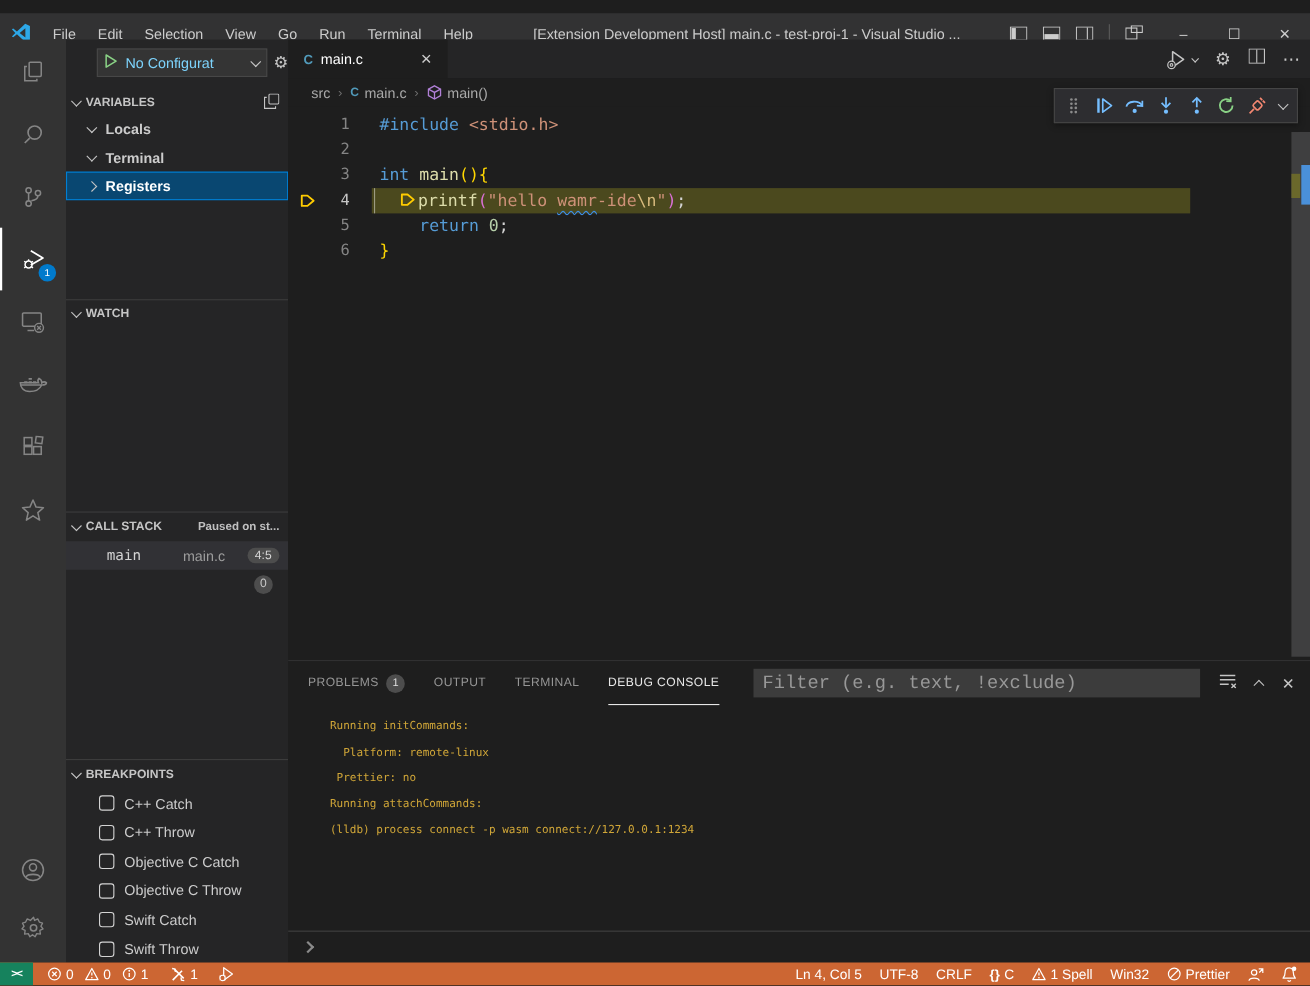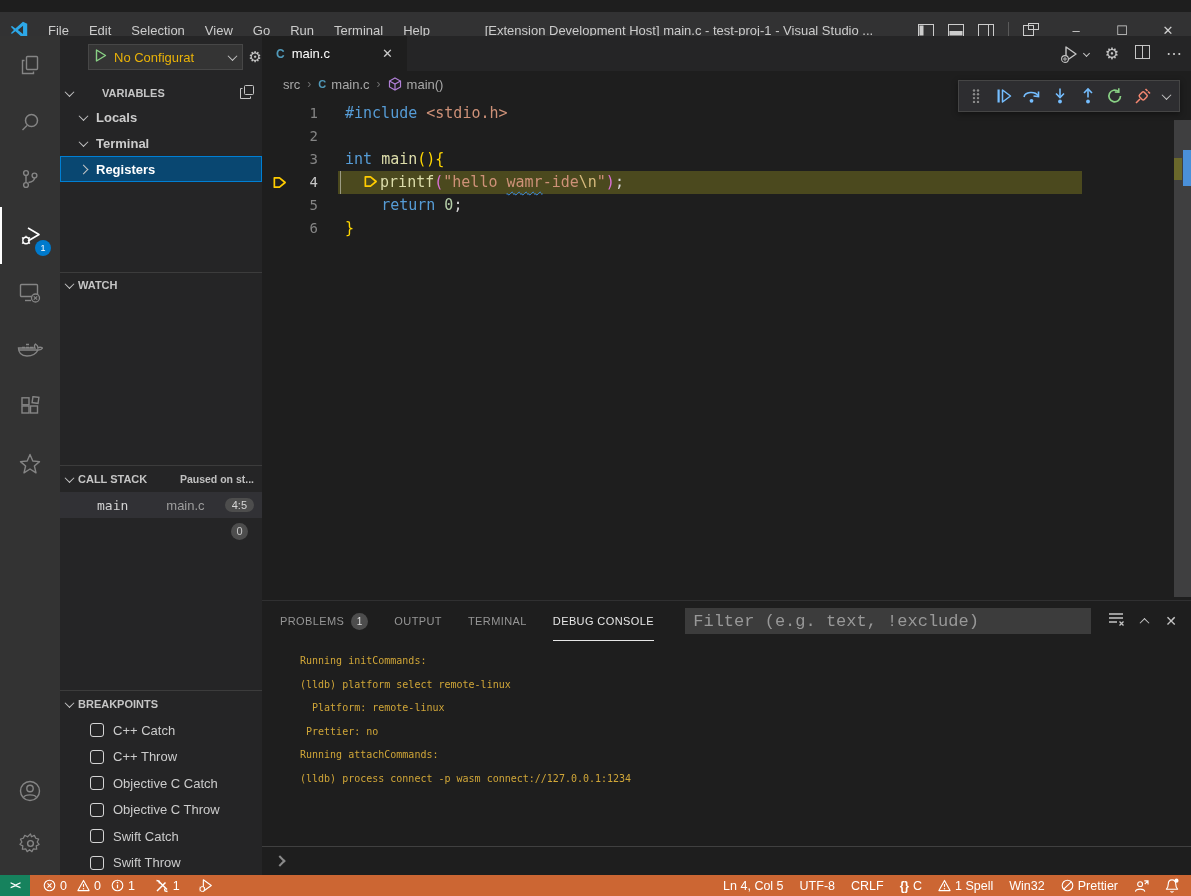--- a/index.html
+++ b/index.html
@@ -25,26 +25,26 @@
   .act-badge { position:absolute; right:9px; bottom:8px; width:16px; height:16px; border-radius:50%; background:#007acc; color:#fff; font-size:9px; display:flex; align-items:center; justify-content:center; }
   .act-spacer { flex:1; }
   .act-bottom { height:52px; display:flex; align-items:center; justify-content:center; color:#858585; }
   .gear-glyph { font-size:21px; color:#858585; font-family:"DejaVu Sans",sans-serif; }
 
   
   .sidebar { position:absolute; top:36px; left:60px; width:202px; bottom:21px; background:#252526; overflow:hidden; font-size:13px; }
   .config-row { margin:8px 0 0 28px; display:flex; align-items:center; }
   .config-dd { width:158px; height:26px; background:#343434; border:1px solid #474747; display:flex; align-items:center; padding:0 6px; }
   .config-dd .play { margin-right:7px; }
-  .config-dd .lbl { flex:1; white-space:nowrap; overflow:hidden; color:#eab308; }
+  .config-dd .lbl { flex:1; white-space:nowrap; overflow:hidden; color:#7dd3fc; }
   .side-gear { margin-left:6px; font-size:15px; color:#c5c5c5; font-family:"DejaVu Sans",sans-serif; }
   .sec-header { height:22px; display:flex; align-items:center; padding:0 8px 0 6px; font-size:11px; font-weight:bold; color:#c5c5c5; }
   .sec-header .chev { margin-right:5px; }
   .sec-title { flex:1; }
-  .vars-header { margin-top:12px;gap:24px; }
+  .vars-header { margin-top:12px; }
   .tree-row { height:26px; display:flex; align-items:center; padding-left:20px; color:#cccccc; }
   .tree-row .chev { margin-right:9px; }
   .tree-row.selected { background:#094771; outline:1px solid #007fd4; outline-offset:-1px; }
   .tree-row.selected .tree-label { font-weight:bold; color:#ffffff; }
   .tree-label { font-weight:bold; }
   .chev { display:inline-block; width:7px; height:7px; border-right:1.5px solid #c5c5c5; border-bottom:1.5px solid #c5c5c5; }
   .chev.down { transform:rotate(45deg) translate(-1px,-1px); }
   .chev.right { transform:rotate(-45deg); }
   .abs-sec { position:absolute; left:0; right:0; border-top:1px solid #3c3c3c; }
   #sec-watch { top:236px; }
@@ -480,21 +480,20 @@
         <span><svg width="16" height="14" viewBox="0 0 16 14">
               <path d="M1 2 h14 M1 6 h14 M1 10 h8" stroke="#c5c5c5" stroke-width="1.4"></path>
               <path d="M11.5 9.5 l4 4 M15.5 9.5 l-4 4" stroke="#c5c5c5" stroke-width="1.3"></path>
             </svg></span>
         <span class="chev-up"></span>
         <span class="panel-close">✕</span>
       </span>
     </div>
     <div class="console" id="console-lines">
         <div class="console-line">Running initCommands:</div>
-        <div class="console-line">(lldb) platform select remote-linux</div>
         <div class="console-line">  Platform: remote-linux</div>
         <div class="console-line"> Prettier: no</div>
         <div class="console-line">Running attachCommands:</div>
         <div class="console-line">(lldb) process connect -p wasm connect://127.0.0.1:1234</div>
       </div>
     <div class="repl">
       <span class="repl-chev"></span>
     </div>
   </div>
 

